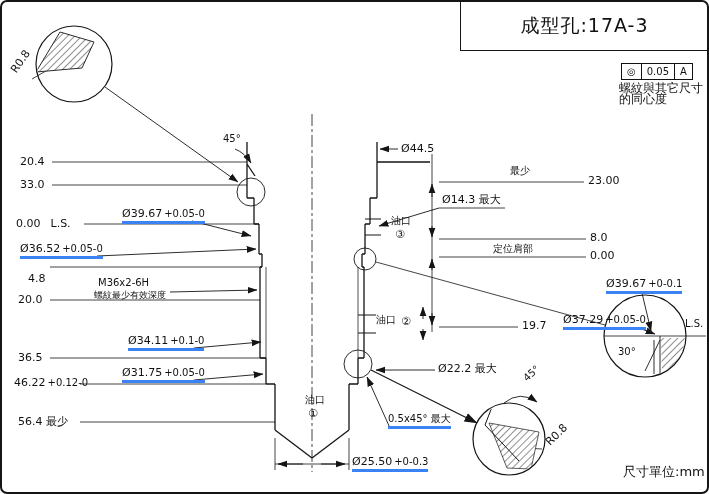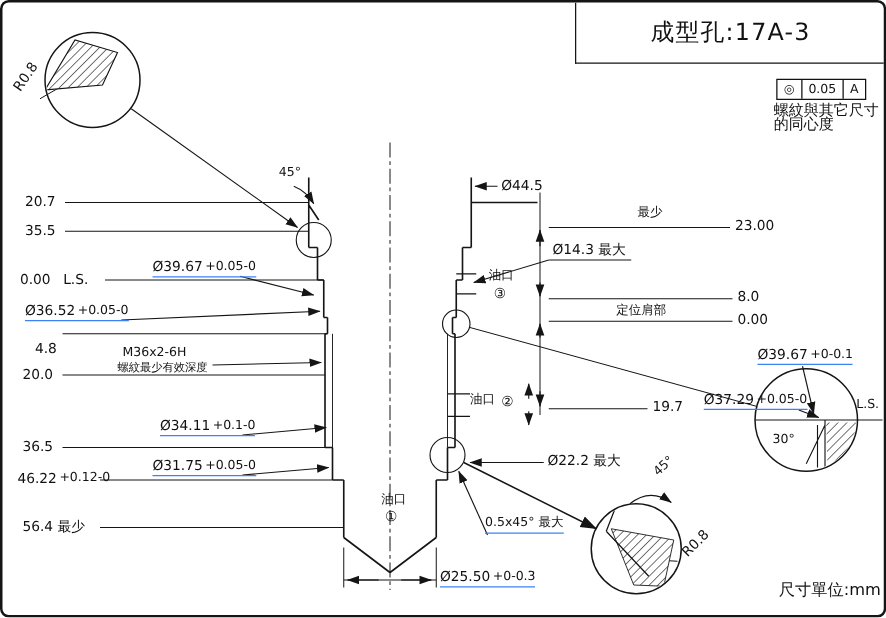--- a/index.html
+++ b/index.html
@@ -5,21 +5,21 @@
   html,body{margin:0;padding:0;background:#fff;}
   .sheet{
     position:relative;width:709px;height:494px;box-sizing:border-box;
     background:#fff;border:2.5px solid #151515;border-radius:7px;overflow:hidden;
     font-family:"DejaVu Sans","Liberation Sans",sans-serif;color:#111;
   }
   .sheet svg{position:absolute;left:0;top:0;}
   .lbl{position:absolute;font-size:11px;line-height:13px;white-space:nowrap;color:#111;}
   .sm{font-size:10px;line-height:12px;}
   .xs{font-size:9px;line-height:10px;}
-  .ul{border-bottom:1px solid #3b82f6;padding-bottom:1px;}
+  .ul{border-bottom:3px solid #3b82f6;padding-bottom:1px;}
   .dim{display:inline-flex;align-items:center;}
   .tol{display:inline-flex;flex-direction:row;font-size:10px;line-height:7.5px;margin-left:2px;}
   .titlebox{
     position:absolute;left:458px;top:0;width:248px;height:49px;box-sizing:border-box;
     border-left:1.5px solid #151515;border-bottom:1.5px solid #151515;
     display:flex;align-items:center;justify-content:center;
     font-size:19px;letter-spacing:1px;
   }
   .gdt{position:absolute;left:619px;top:61px;display:flex;border:1px solid #111;background:#fff;}
   .gdt .cell{padding:1px 5px;font-size:10px;line-height:13px;border-right:1px solid #111;}
@@ -149,22 +149,22 @@
     <span class="cell">0.05</span>
     <span class="cell">A</span>
   </div>
   <div class="gdtnote">
     <div>螺紋與其它尺寸</div>
     <div>的同心度</div>
   </div>
 
   <div class="unit">尺寸單位:mm</div>
 
-  <span class="lbl" style="left:18px;top:153px">20.7</span>
-  <span class="lbl" style="left:18px;top:176px">35.5</span>
+  <span class="lbl" style="left:18px;top:153px">20.4</span>
+  <span class="lbl" style="left:18px;top:176px">33.0</span>
   <span class="lbl" style="left:14px;top:215px"><span>0.00</span><span class="gap">L.S.</span></span>
   <span class="lbl" style="left:26px;top:270px">4.8</span>
   <span class="lbl" style="left:16px;top:291px">20.0</span>
   <span class="lbl" style="left:16px;top:349px">36.5</span>
   <span class="lbl" style="left:12px;top:374px"><span class="dim">
         <span>46.22</span>
         <span class="tol">
           <span>+0.12</span>
           <span>-0</span>
         </span>

